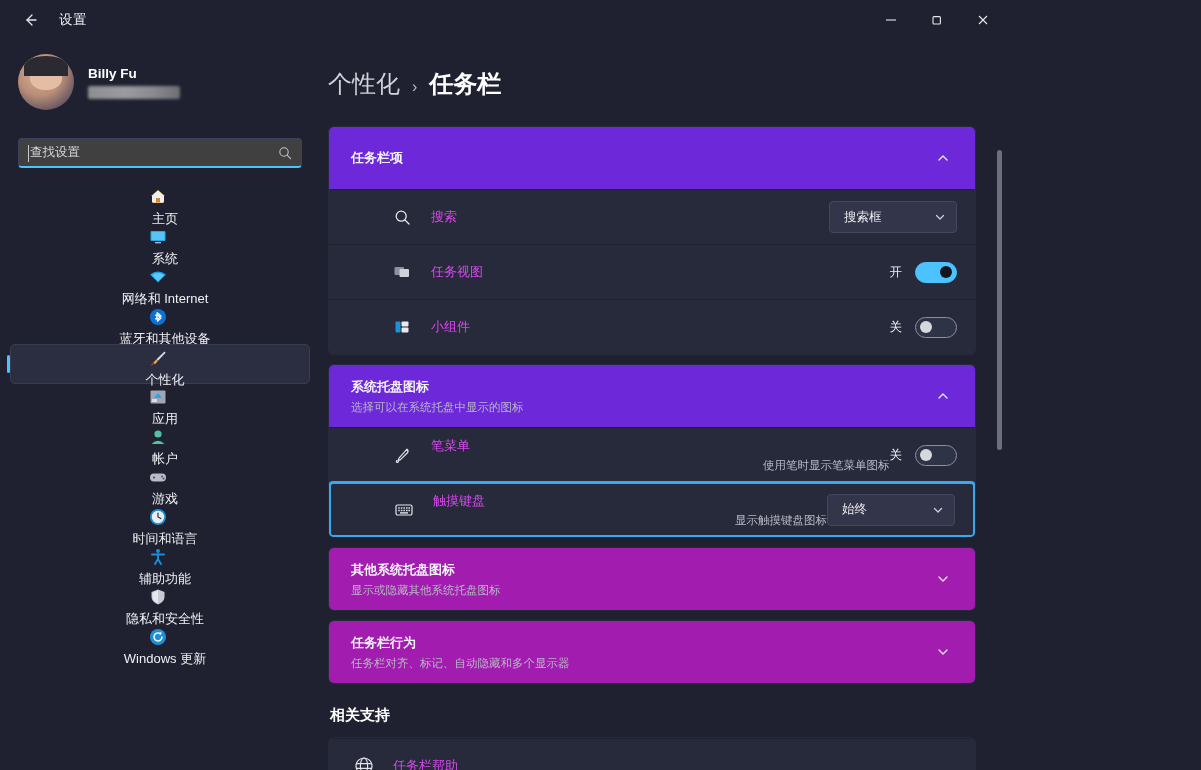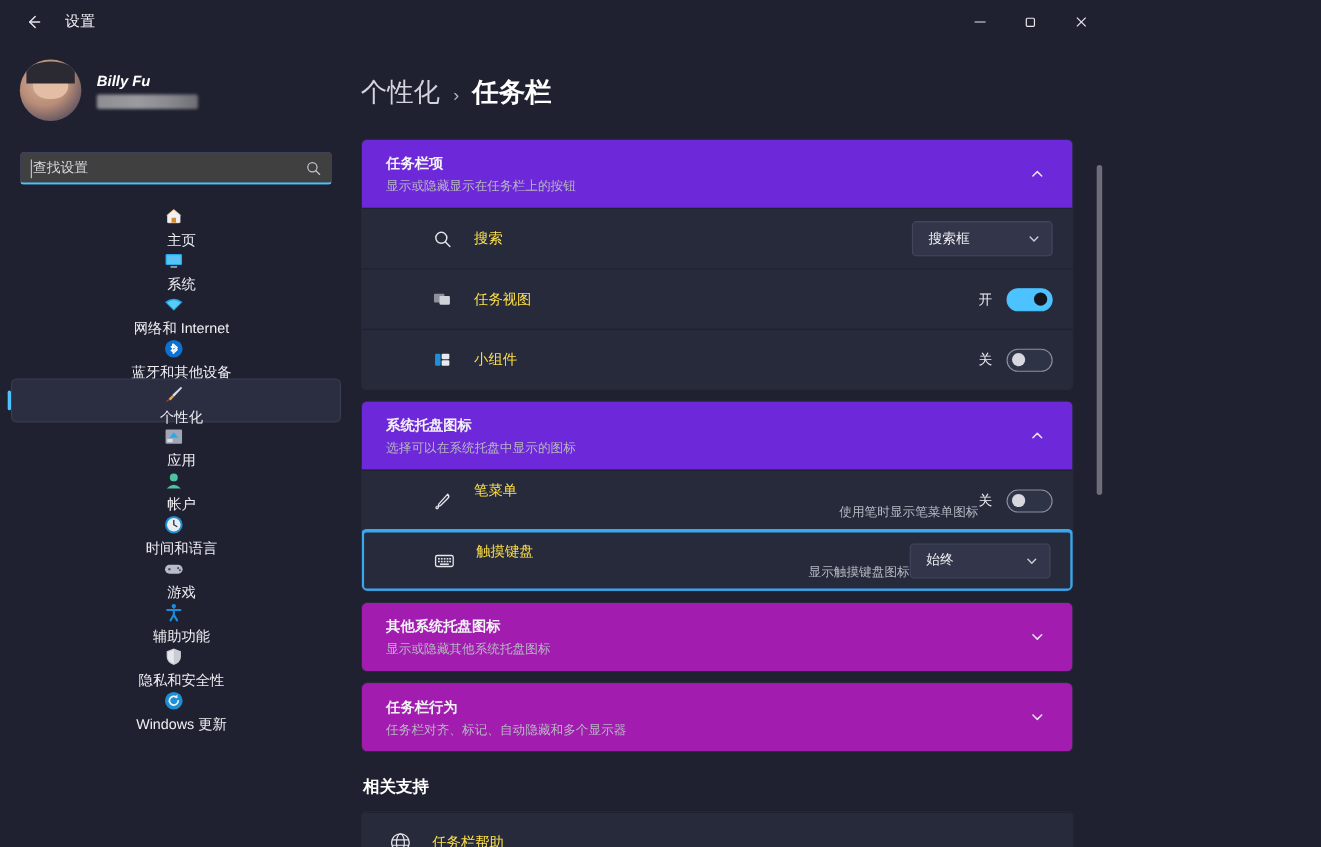--- a/index.html
+++ b/index.html
@@ -45,21 +45,21 @@
   }
   .avatar::before {
     content: ""; position: absolute; left: 12px; top: 10px; width: 32px; height: 26px;
     border-radius: 50% 50% 45% 45%; background: #e3bda4;
   }
   .avatar::after {
     content: ""; position: absolute; left: 6px; top: 2px; width: 44px; height: 20px;
     border-radius: 50% 50% 0 0; background: #2b2a33;
   }
   .profile-txt { margin-left: 14px; }
-  .profile-name { font-size: 13.5px; font-weight: bold; color: #ffffff; font-style: italic; }
+  .profile-name { font-size: 13.5px; font-weight: bold; color: #ffffff; }
   .profile-mail {
     margin-top: 5px; width: 92px; height: 13px; border-radius: 2px;
     background: linear-gradient(90deg,#8d8d92 0%, #9a9a9f 40%, #8a8a90 70%, #6d6d74 100%);
     filter: blur(1.6px);
   }
 
   .searchbox {
     margin: 18px 18px 0 18px; height: 30px; position: relative;
     background: #404040; border: 1px solid #3c405a; border-bottom: 2px solid #4cc2ff;
     border-radius: 4px; display: flex; align-items: center;
@@ -108,21 +108,21 @@
   .ch-title { font-size: 13px; color: #f2f2f6; font-weight: bold; }
   .ch-sub { font-size: 11.5px; color: #b7b7c3; margin-top: 4px; }
   .chev { color: #e4e4ea; width: 28px; display: flex; justify-content: center; }
 
   .row {
     display: flex; align-items: center; min-height: 55px; padding: 0 18px 0 60px;
     border-top: 1px solid #1f2230; background: #272a3b; position: relative;
   }
   .row-ico { width: 26px; flex: 0 0 26px; display: flex; align-items: center; justify-content: center; margin-right: 16px; }
   .row-text { flex: 1; }
-  .row-title { font-size: 13px; color: #fde047; }
+  .row-title { font-size: 13px; color: #d946ef; }
   .row-sub { font-size: 11.5px; color: #b7b7c3; margin-top: 3px; text-align: right; }
 
   .dropdown {
     min-width: 128px; height: 32px; background: #33364a; border: 1px solid #43475e;
     border-radius: 4px; display: flex; align-items: center; padding: 0 10px 0 14px;
     font-size: 12.5px; color: #eeeef3; cursor: pointer; gap: 10px;
   }
   .dd-label { flex: 1; }
   .dd-chev { color: #cdcdd6; display: flex; }
 
@@ -285,43 +285,43 @@
                 <circle cx="10" cy="7" r="3.6" fill="#4fc3a1"></circle>
                 <path d="M3.5 17 Q10 10.5 16.5 17 Z" fill="#4fc3a1"></path>
               </svg>
           </span>
           <span class="nav-label">帐户</span>
         </div>
 
         <div class="nav-item">
           <span class="nav-ico">
             <svg width="20" height="20" viewBox="0 0 20 20">
-                <circle cx="10" cy="10" r="8" fill="#1d8ed1"></circle>
-                <circle cx="10" cy="10" r="6.2" fill="#e9eef2"></circle>
-                <path d="M10 6 V10 L12.8 11.6" fill="none" stroke="#23303b" stroke-width="1.2" stroke-linecap="round"></path>
-              </svg>
-          </span>
-          <span class="nav-label">时间和语言</span>
-        </div>
-
-        <div class="nav-item">
-          <span class="nav-ico">
-            <svg width="20" height="20" viewBox="0 0 20 20">
                 <rect x="2" y="6.5" width="16" height="8" rx="4" fill="#b8bcc6"></rect>
                 <circle cx="6" cy="10.5" r="1.1" fill="#4a5260"></circle>
                 <circle cx="14" cy="9.5" r="1" fill="#4a5260"></circle>
                 <circle cx="15.6" cy="11.4" r="1" fill="#4a5260"></circle>
               </svg>
           </span>
           <span class="nav-label">游戏</span>
         </div>
 
         <div class="nav-item">
           <span class="nav-ico">
             <svg width="20" height="20" viewBox="0 0 20 20">
+                <circle cx="10" cy="10" r="8" fill="#1d8ed1"></circle>
+                <circle cx="10" cy="10" r="6.2" fill="#e9eef2"></circle>
+                <path d="M10 6 V10 L12.8 11.6" fill="none" stroke="#23303b" stroke-width="1.2" stroke-linecap="round"></path>
+              </svg>
+          </span>
+          <span class="nav-label">时间和语言</span>
+        </div>
+
+        <div class="nav-item">
+          <span class="nav-ico">
+            <svg width="20" height="20" viewBox="0 0 20 20">
                 <circle cx="10" cy="4" r="2" fill="#1b8edb"></circle>
                 <path d="M4 7.5 H16 M10 7 V12 M10 12 L7 17 M10 12 L13 17" stroke="#1b8edb" stroke-width="1.9" stroke-linecap="round" fill="none"></path>
               </svg>
           </span>
           <span class="nav-label">辅助功能</span>
         </div>
 
         <div class="nav-item">
           <span class="nav-ico">
             <svg width="20" height="20" viewBox="0 0 20 20">
@@ -352,21 +352,20 @@
         <div class="breadcrumb">
           <span class="bc-parent">个性化</span>
           <span class="bc-sep">›</span>
           <span class="bc-current">任务栏</span>
         </div>
 
         <div class="card">
           <div class="card-head">
             <div class="ch-text">
               <div class="ch-title">任务栏项</div>
-              <div class="ch-sub">显示或隐藏显示在任务栏上的按钮</div>
             </div>
             <span class="chev">
               <svg width="14" height="14" viewBox="0 0 14 14">
                   <path d="M3 9 L7 5 L11 9" fill="none" stroke="#e4e4ea" stroke-width="1.4" stroke-linecap="round" stroke-linejoin="round"></path>
                 </svg>
             </span>
           </div>
 
           <div class="row">
             <span class="row-ico">

